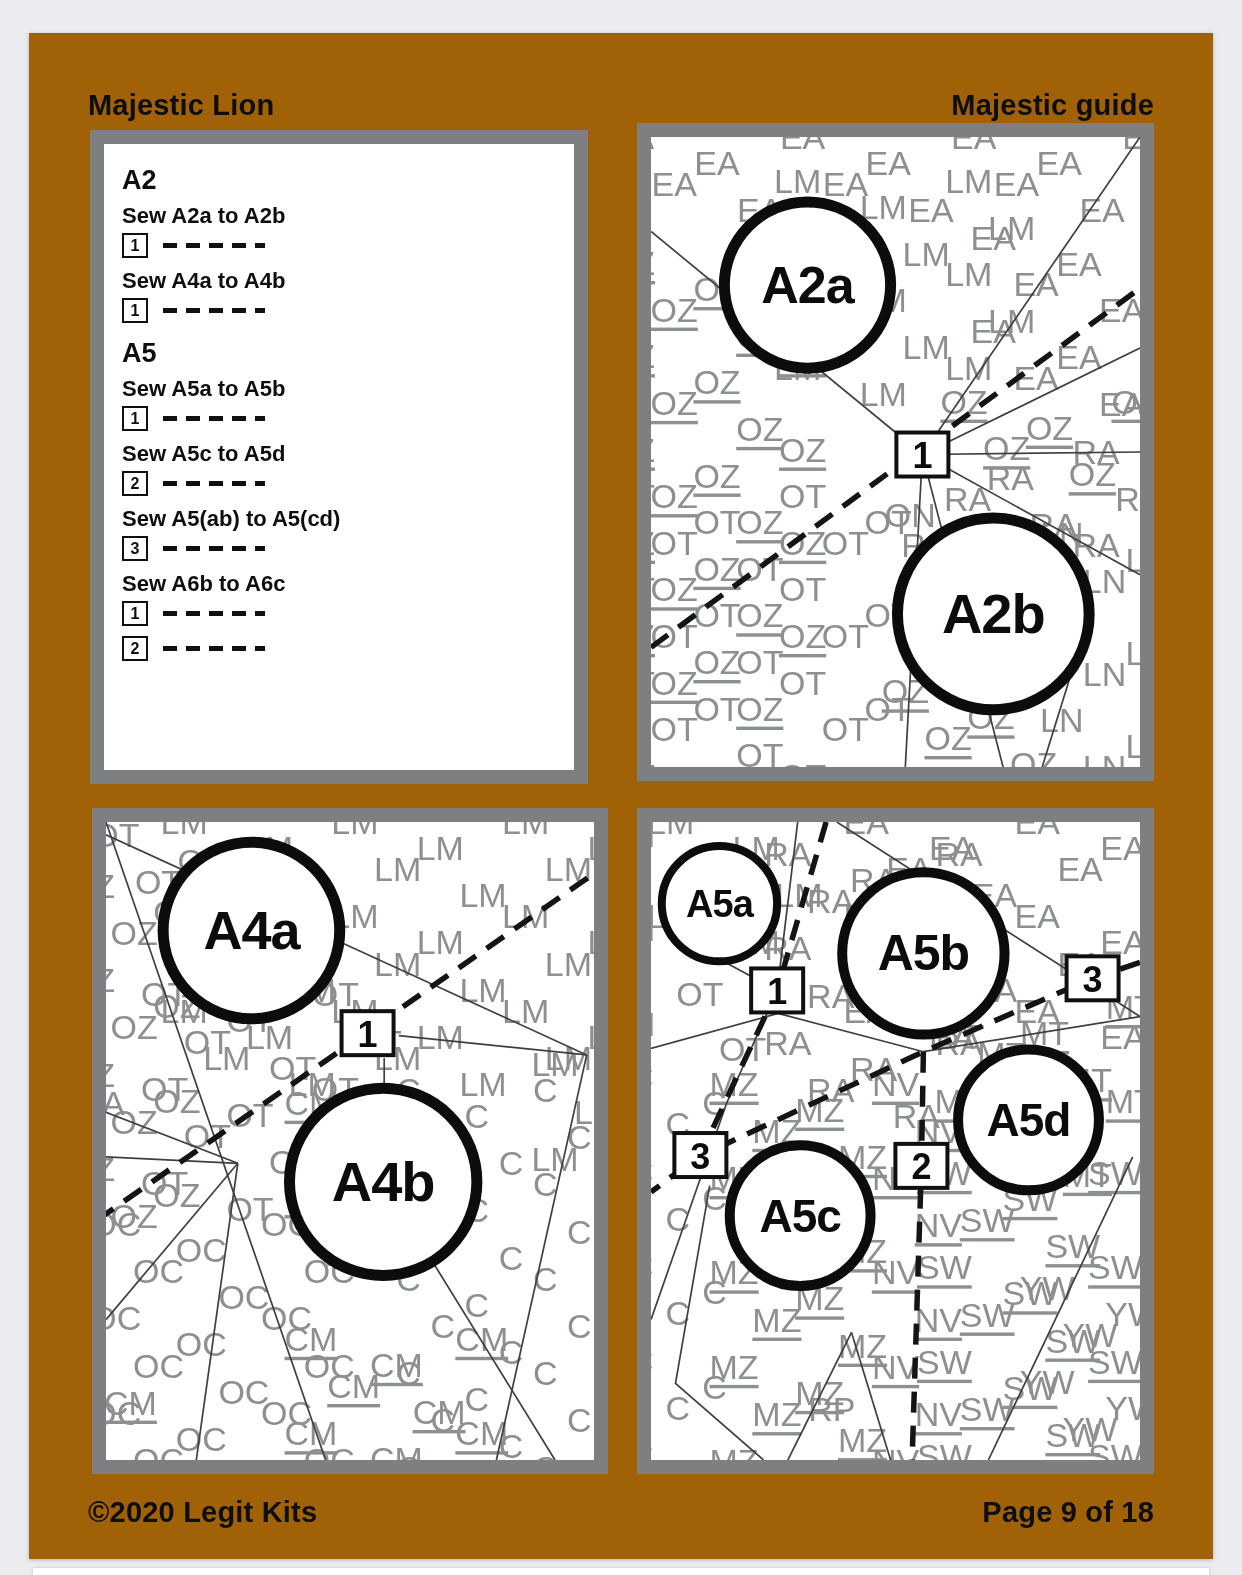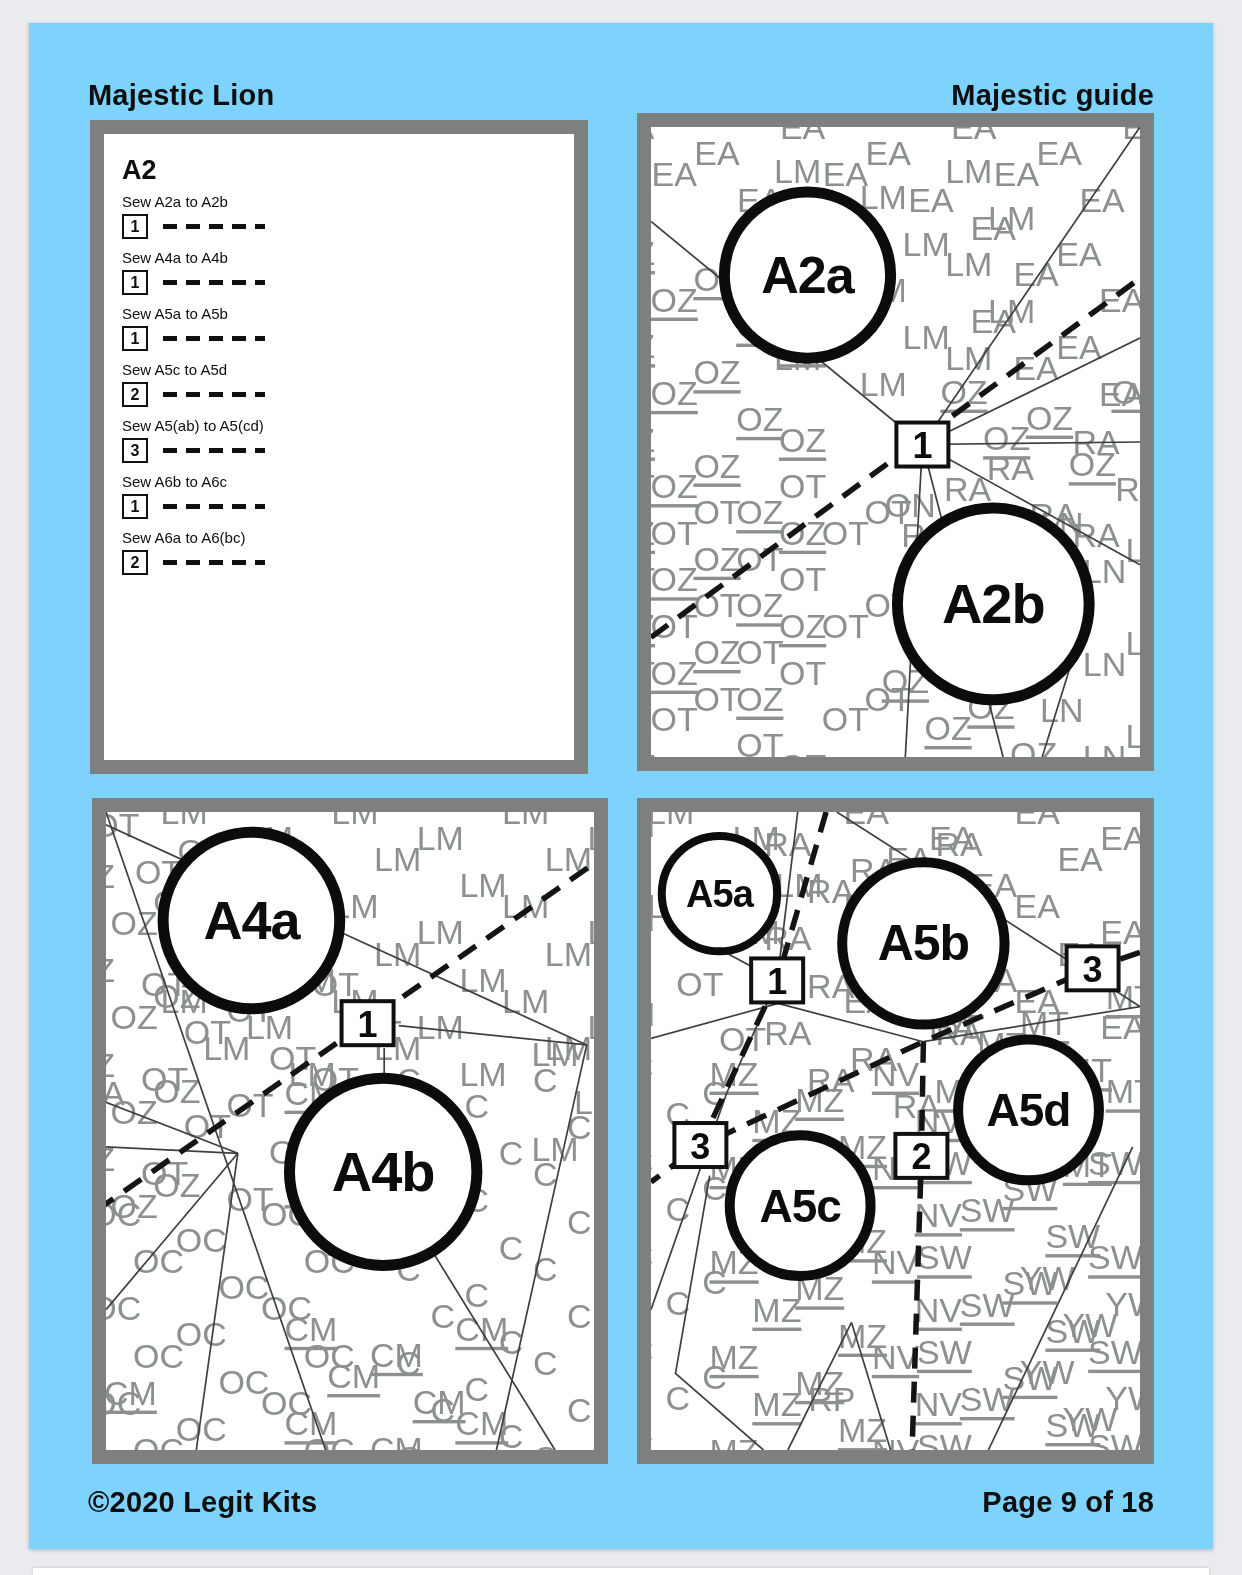--- a/index.html
+++ b/index.html
@@ -4,22 +4,22 @@
 <style>
   html,body{margin:0;padding:0;}
   body{
     width:1242px;height:1575px;overflow:hidden;
     background:#ebecf0;
     font-family:"Liberation Sans", sans-serif;
     -webkit-font-smoothing:antialiased;
   }
   .app{position:relative;width:1242px;height:1575px;}
   .page{
-    position:absolute;left:29px;top:23px;width:1184px;height:1526px;
-    background:#7dd3fc;box-shadow:0 1px 4px rgba(40,40,60,.28);
+    position:absolute;left:29px;top:33px;width:1184px;height:1526px;
+    background:#a16207;box-shadow:0 1px 4px rgba(40,40,60,.28);
   }
   .next-page{
     position:absolute;left:33px;top:1568px;width:1176px;height:7px;
     background:#ffffff;box-shadow:0 0 3px rgba(40,40,60,.25);
   }
   .hdr,.ftr{
     position:absolute;left:59px;right:59px;display:flex;
     justify-content:space-between;align-items:baseline;
     font-weight:800;font-size:29px;color:#0e0e0e;letter-spacing:.2px;
   }
@@ -30,21 +30,21 @@
   }
   .p1{left:61px;top:97px;width:498px;height:654px;}
   .p2{left:608px;top:90px;width:517px;height:658px;}
   .p3{left:63px;top:775px;width:516px;height:666px;}
   .p4{left:608px;top:775px;width:517px;height:666px;}
   .panel svg{display:block;width:100%;height:100%;}
 
   
   .inner{padding:6px 16px 0 18px;color:#0e0e0e;}
   .sec-head{font-size:27px;font-weight:800;margin:15px 0 2px 0;}
-  .sew{font-size:15px;font-weight:400;margin:7px 0 4px 0;}
+  .sew{font-size:22px;font-weight:700;margin:7px 0 4px 0;}
   .step{display:flex;align-items:center;margin:4px 0 10px 0;}
   .stepbox{
     width:22px;height:21px;border:2.5px solid #101010;display:flex;
     align-items:center;justify-content:center;
     font-size:16px;font-weight:700;flex:0 0 auto;
   }
   .stepdash{
     width:102px;height:5px;margin-left:15px;
     background:repeating-linear-gradient(90deg,#101010 0 14px,transparent 14px 23px);
   }
@@ -85,41 +85,41 @@
           <div class="sew">Sew A2a to A2b</div>
           <div class="step">
             <div class="stepbox">1</div>
             <div class="stepdash"></div>
           </div>
           <div class="sew">Sew A4a to A4b</div>
           <div class="step">
             <div class="stepbox">1</div>
             <div class="stepdash"></div>
           </div>
+          <div class="sec-head">A5</div>
           <div class="sew">Sew A5a to A5b</div>
           <div class="step">
             <div class="stepbox">1</div>
             <div class="stepdash"></div>
           </div>
           <div class="sew">Sew A5c to A5d</div>
           <div class="step">
             <div class="stepbox">2</div>
             <div class="stepdash"></div>
           </div>
           <div class="sew">Sew A5(ab) to A5(cd)</div>
           <div class="step">
             <div class="stepbox">3</div>
             <div class="stepdash"></div>
           </div>
           <div class="sew">Sew A6b to A6c</div>
           <div class="step">
             <div class="stepbox">1</div>
             <div class="stepdash"></div>
           </div>
-          <div class="sew">Sew A6a to A6(bc)</div>
           <div class="step">
             <div class="stepbox">2</div>
             <div class="stepdash"></div>
           </div>
         </div>
     </div>
 
     <div class="panel p2">
       <svg preserveAspectRatio="none" viewBox="0 0 489 630">
           <text x="-19.6" y="0.0" class="code">EA</text>

